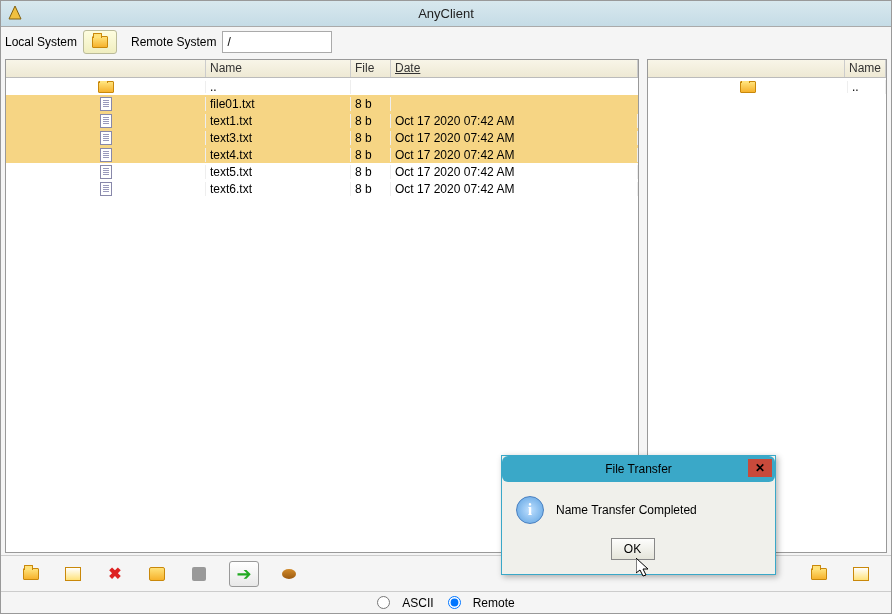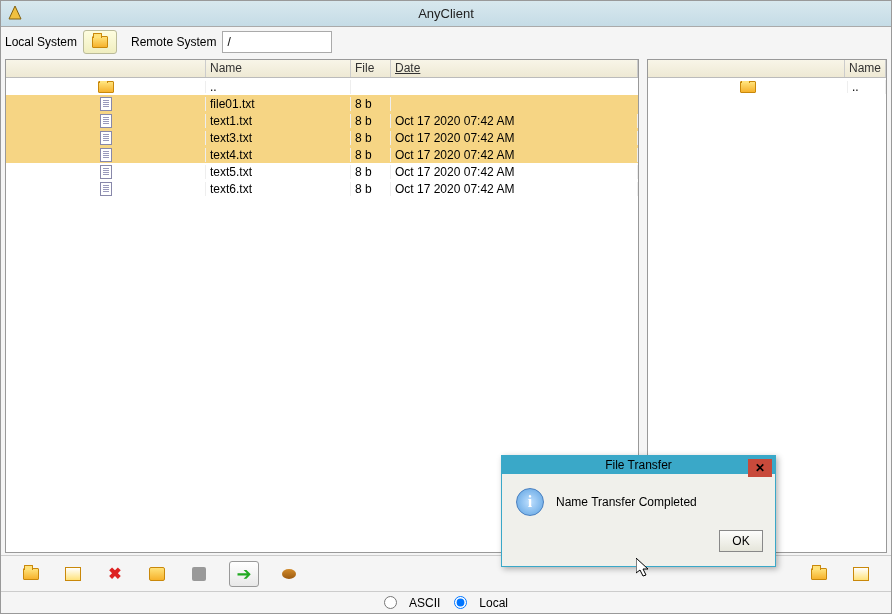--- a/index.html
+++ b/index.html
@@ -29,25 +29,25 @@
 .row .cell { border-right:1px solid #eee; padding:0 4px; font-size:12px; white-space:nowrap; overflow:hidden; }
 .row .cicon{ width:200px; display:flex; justify-content:center; }
 .row .cname{ width:145px;} .row .csize{ width:40px;} .row .cdate{ flex:1;}
 .right .row .rcicon{ width:200px; display:flex; justify-content:center;} .right .row .rcname{ flex:1;}
 .toolbar { height:36px; display:flex; align-items:center; gap:18px; padding:0 18px; background:#f5f5f5; border-top:1px solid #ccc; }
 .toolbar .tbtn { width:24px; height:24px; display:flex; align-items:center; justify-content:center; border-radius:3px; }
 .toolbar .tbtn.boxed { border:1px solid #999; background:linear-gradient(#fff,#e8e8e8); width:30px; height:26px; }
 .footer { height:22px; background:#f5f5f5; border-top:1px solid #ccc; display:flex; align-items:center; justify-content:center; gap:14px; }
 .footer label { display:flex; align-items:center; gap:12px; font-size:12px; }
 .dialog { position:absolute; left:501px; top:455px; width:275px; background:#f0f0eb; border:1px solid #3aa8c8; box-shadow:2px 2px 6px rgba(0,0,0,0.3); }
-.dialog .dtitle { background:#3aa8c8; height:18px; display:flex; align-items:center; justify-content:center; position:relative; color:#000; font-size:13px; }
+.dialog .dtitle { background:#3aa8c8; height:26px; display:flex; align-items:center; justify-content:center; position:relative; color:#000; font-size:13px;border-radius:6px; }
 .dialog .dclose { position:absolute; right:3px; top:3px; width:24px; height:18px; background:#c84a3b; color:#000; display:flex; align-items:center; justify-content:center; font-weight:bold; font-size:12px; }
 .dialog .dbody { padding:14px 14px 6px 14px; display:flex; align-items:center; gap:12px; }
 .dialog .dinfo { width:28px; height:28px; border-radius:50%; background:radial-gradient(#bfe0ff,#5aa0e0); border:1px solid #4a80c0; display:flex; align-items:center; justify-content:center; color:#fff; font-weight:bold; font-family:Georgia,serif; font-size:16px; }
-.dialog .dfoot { display:flex; justify-content:flex-end; padding:8px 12px 14px 0; }
+.dialog .dfoot { display:flex; justify-content:center; padding:8px 12px 14px 0; }
 .dialog .okbtn { width:44px; height:22px; border:1px solid #888; background:linear-gradient(#fdfdfc,#e5e5da); font-size:12px; }
 .cursor { position:absolute; left:636px; top:558px; pointer-events:none; }
 
 .ic-folder{ width:16px;height:12px; background:linear-gradient(#ffe27a,#f6b22c); border:1px solid #c9880a; border-radius:1px; position:relative; }
 .ic-folder:before{content:"";position:absolute;top:-4px;left:0;width:7px;height:4px;background:#ffe27a;border:1px solid #c9880a;border-bottom:none;border-radius:1px 1px 0 0;}
 .ic-file{ width:12px;height:14px;background:#fff;border:1px solid #88a; position:relative;}
 .ic-file:before{content:"";position:absolute;left:2px;top:2px;right:2px;height:1px;background:#99b;box-shadow:0 2px #99b,0 4px #99b,0 6px #99b;}
 .ic-new{ width:16px;height:14px;background:linear-gradient(#fff,#ffe27a);border:1px solid #c9880a;}
 .ic-del{ color:#d22; font-weight:bold; font-size:16px; }
 .ic-ref{ width:16px;height:14px;background:linear-gradient(#ffe27a,#f6b22c);border:1px solid #c9880a; border-radius:2px;}
@@ -195,21 +195,21 @@
       </div>
   </div>
 
   <div class="footer">
     <label>
         <input type="radio" name="mode" style=""> 
         <span>ASCII</span>
       </label>
     <label>
         <input type="radio" name="mode" checked="" style=""> 
-        <span>Local</span>
+        <span>Remote</span>
       </label>
   </div>
 </div>
 
 <div class="dialog">
   <div class="dtitle">
     <span>File Transfer</span>
     <div class="dclose">
         <span>✕</span>
       </div>

